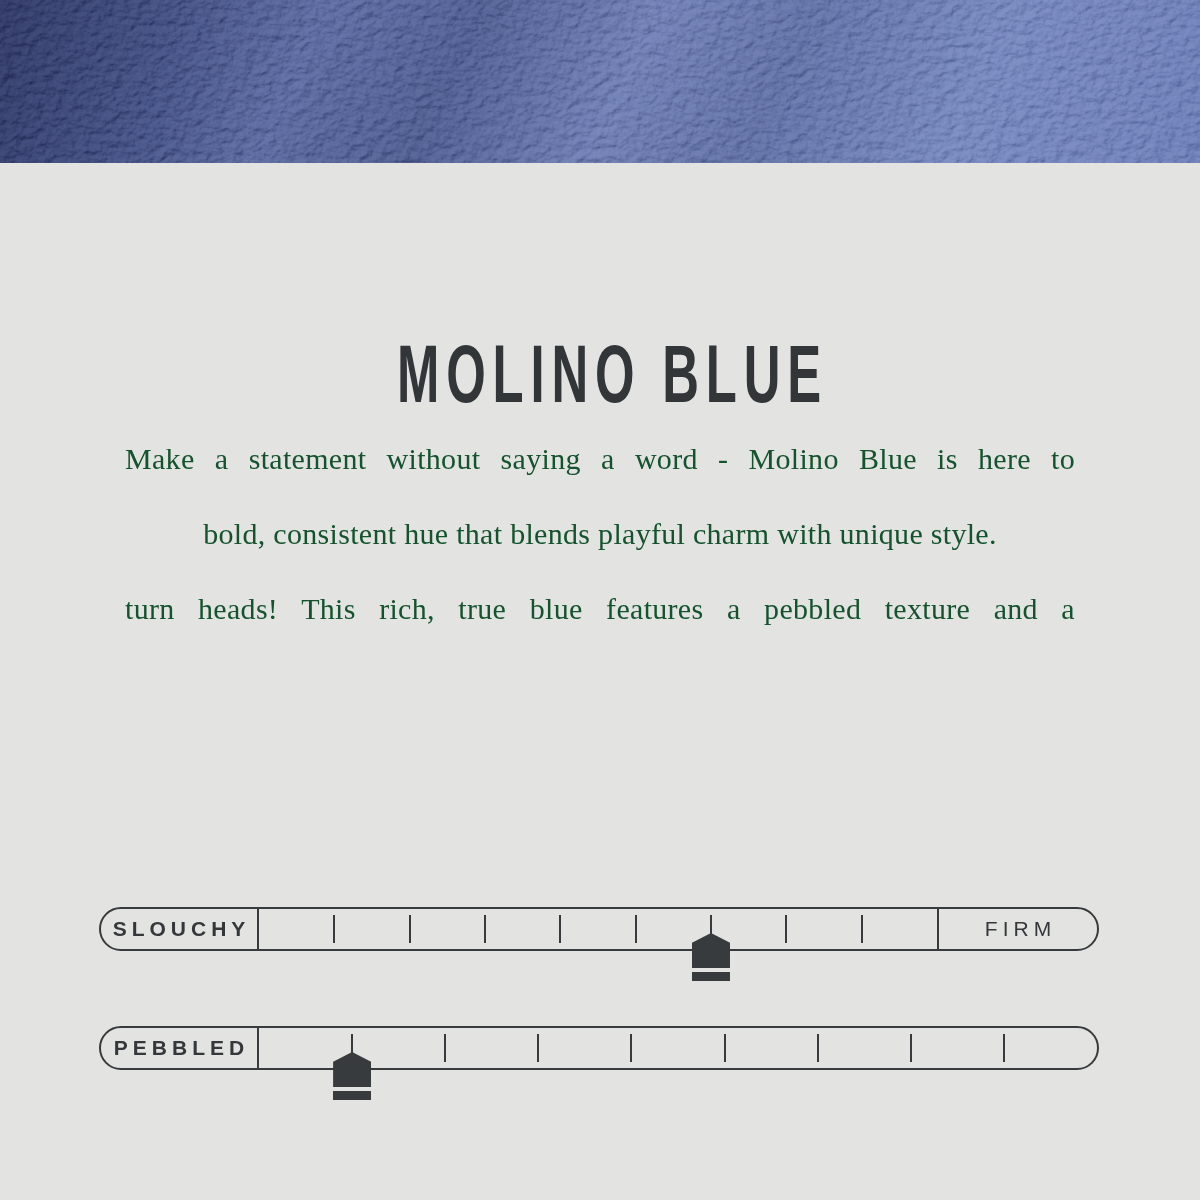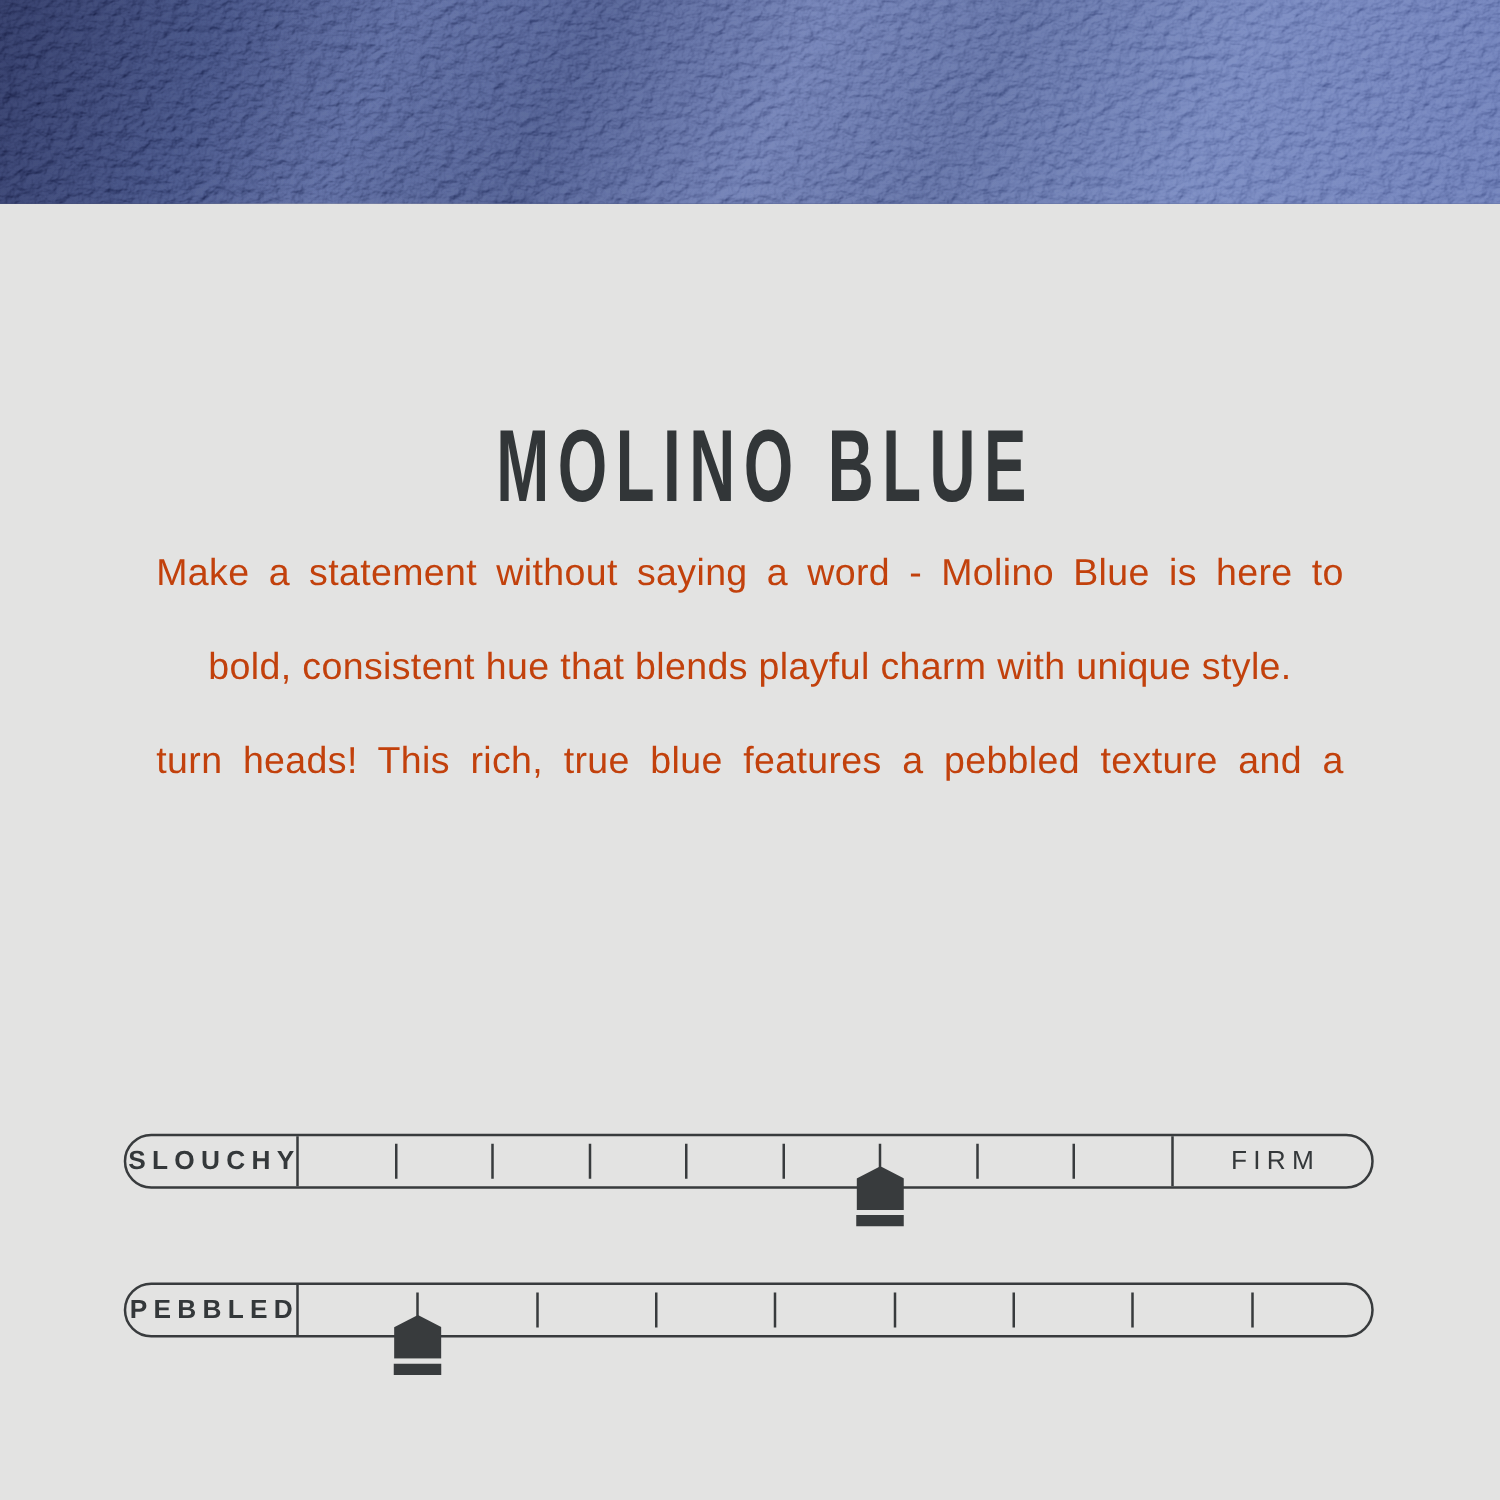--- a/index.html
+++ b/index.html
@@ -74,22 +74,23 @@
     letter-spacing: 11px;
   }
 
   
   .desc {
     position: absolute;
     top: 421px; left: 125px;
     width: 950px;
     font-size: 30px;
     line-height: 75px;
-    color: #c2410c;
+    color: #14532d;
     letter-spacing: 0.3px;
+    font-family: Liberation Serif, serif;
   }
   .desc .line {
     text-align: justify;
     text-align-last: justify;
   }
   .desc .line.last {
     text-align-last: center;
   }
 
   
@@ -101,21 +102,21 @@
     box-sizing: border-box;
     border: 2px solid #383b3d;
     border-radius: 22px;
     display: flex;
     background: transparent;
   }
   .slider.first  { top: 907px; }
   .slider.second { top: 1026px; }
 
   .slider .label-left {
-    width: 138px;
+    width: 158px;
     box-sizing: border-box;
     border-right: 2px solid #383b3d;
     display: flex; align-items: center; justify-content: center;
     font-weight: bold;
     font-size: 21px;
     letter-spacing: 5px;
     text-indent: 5px;
     color: #34383a;
     white-space: nowrap;
   }

